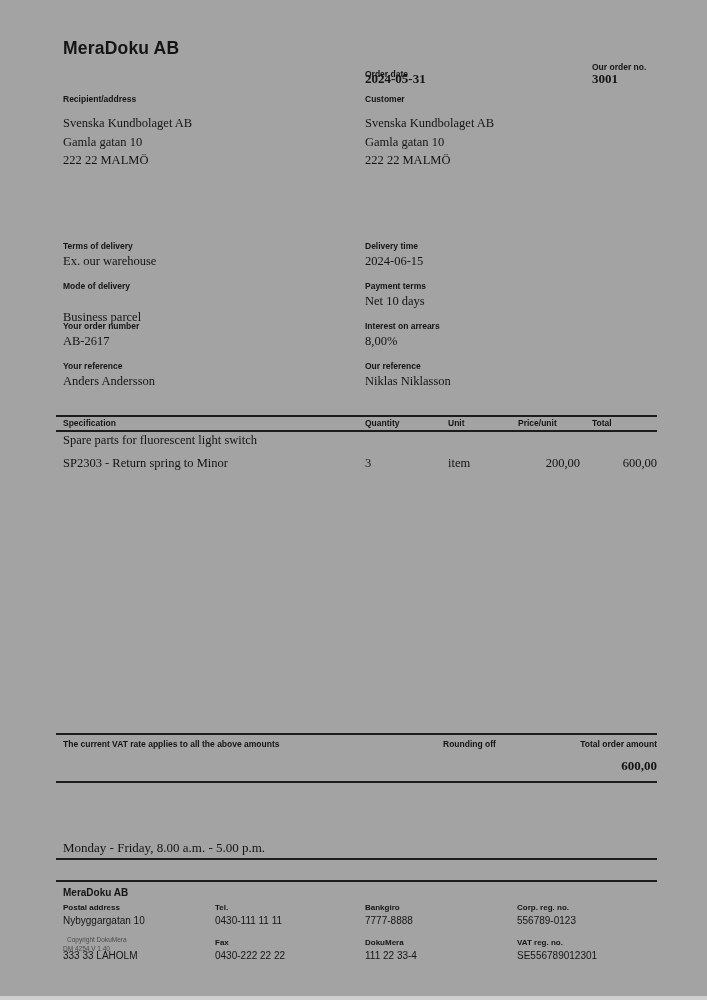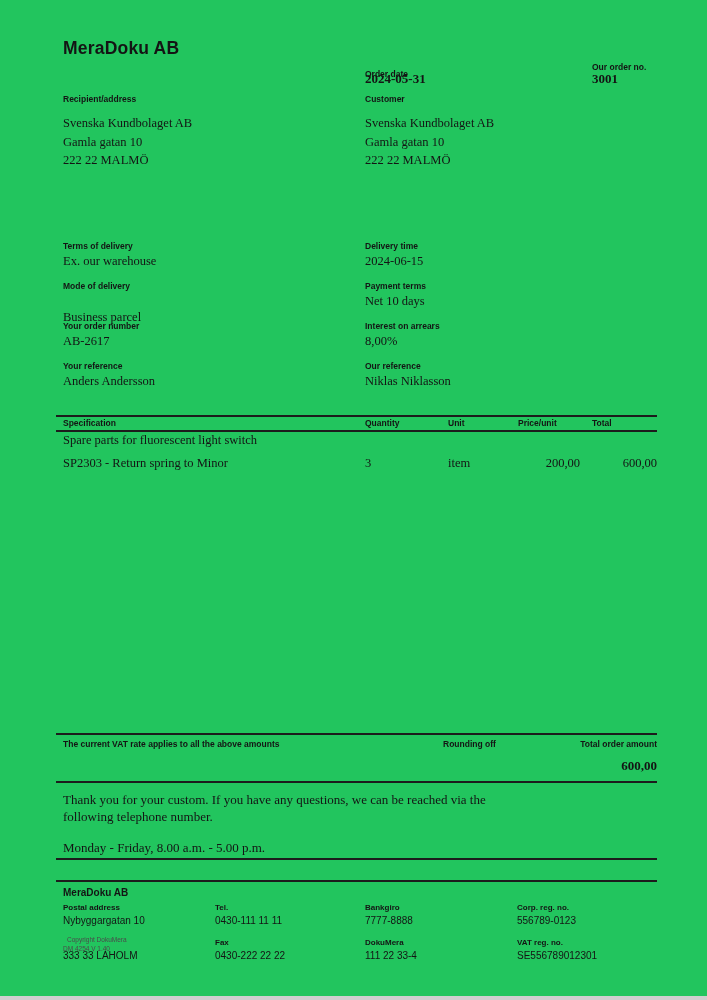--- a/index.html
+++ b/index.html
@@ -1,20 +1,20 @@
 <!DOCTYPE html>
 <html><head>
 <meta charset="utf-8">
 <style>
   html,body{margin:0;padding:0;background:#ffffff;}
   #page{
     position:relative;
     width:707px;
     height:1000px;
-    background:#22c55e;
+    background:#a3a3a3;
     overflow:hidden;
     font-family:"Liberation Sans", sans-serif;
     color:#141414;
   }
   .abs{position:absolute;white-space:nowrap;}
   .label{
     font-family:"Liberation Sans", sans-serif;
     font-size:8.5px;
     font-weight:bold;
     color:#141414;
@@ -142,21 +142,20 @@
     <div class="abs value right-align" style="left:557px;top:456px;width:100px;">600,00</div>
   </div>
 
   <div class="rule" style="top:733px;height:2px;"></div>
   <div class="abs label" style="left:63px;top:739px;">The current VAT rate applies to all the above amounts</div>
   <div class="abs label" style="left:443px;top:739px;">Rounding off</div>
   <div class="abs label right-align" style="left:500px;top:739px;width:157px;">Total order amount</div>
   <div class="abs value-bold right-align" style="left:500px;top:758px;width:157px;">600,00</div>
   <div class="rule" style="top:781px;height:2px;"></div>
 
-  <div class="abs para" style="left:63px;top:791px;width:472px;">Thank you for your custom. If you have any questions, we can be reached via the following telephone number.</div>
   <div class="abs para" style="left:63px;top:839px;">Monday - Friday, 8.00 a.m. - 5.00 p.m.</div>
   <div class="rule" style="top:858px;height:2px;"></div>
 
   <div class="rule" style="top:880px;height:2px;"></div>
   <div class="abs footer-company" style="left:63px;top:887px;">MeraDoku AB</div>
 
   <div class="abs footer-label" style="left:63px;top:903px;">Postal address</div>
   <div class="abs footer-value" style="left:63px;top:915px;">Nybyggargatan 10</div>
   <div class="abs footer-value" style="left:63px;top:950px;">333 33 LAHOLM</div>
 

